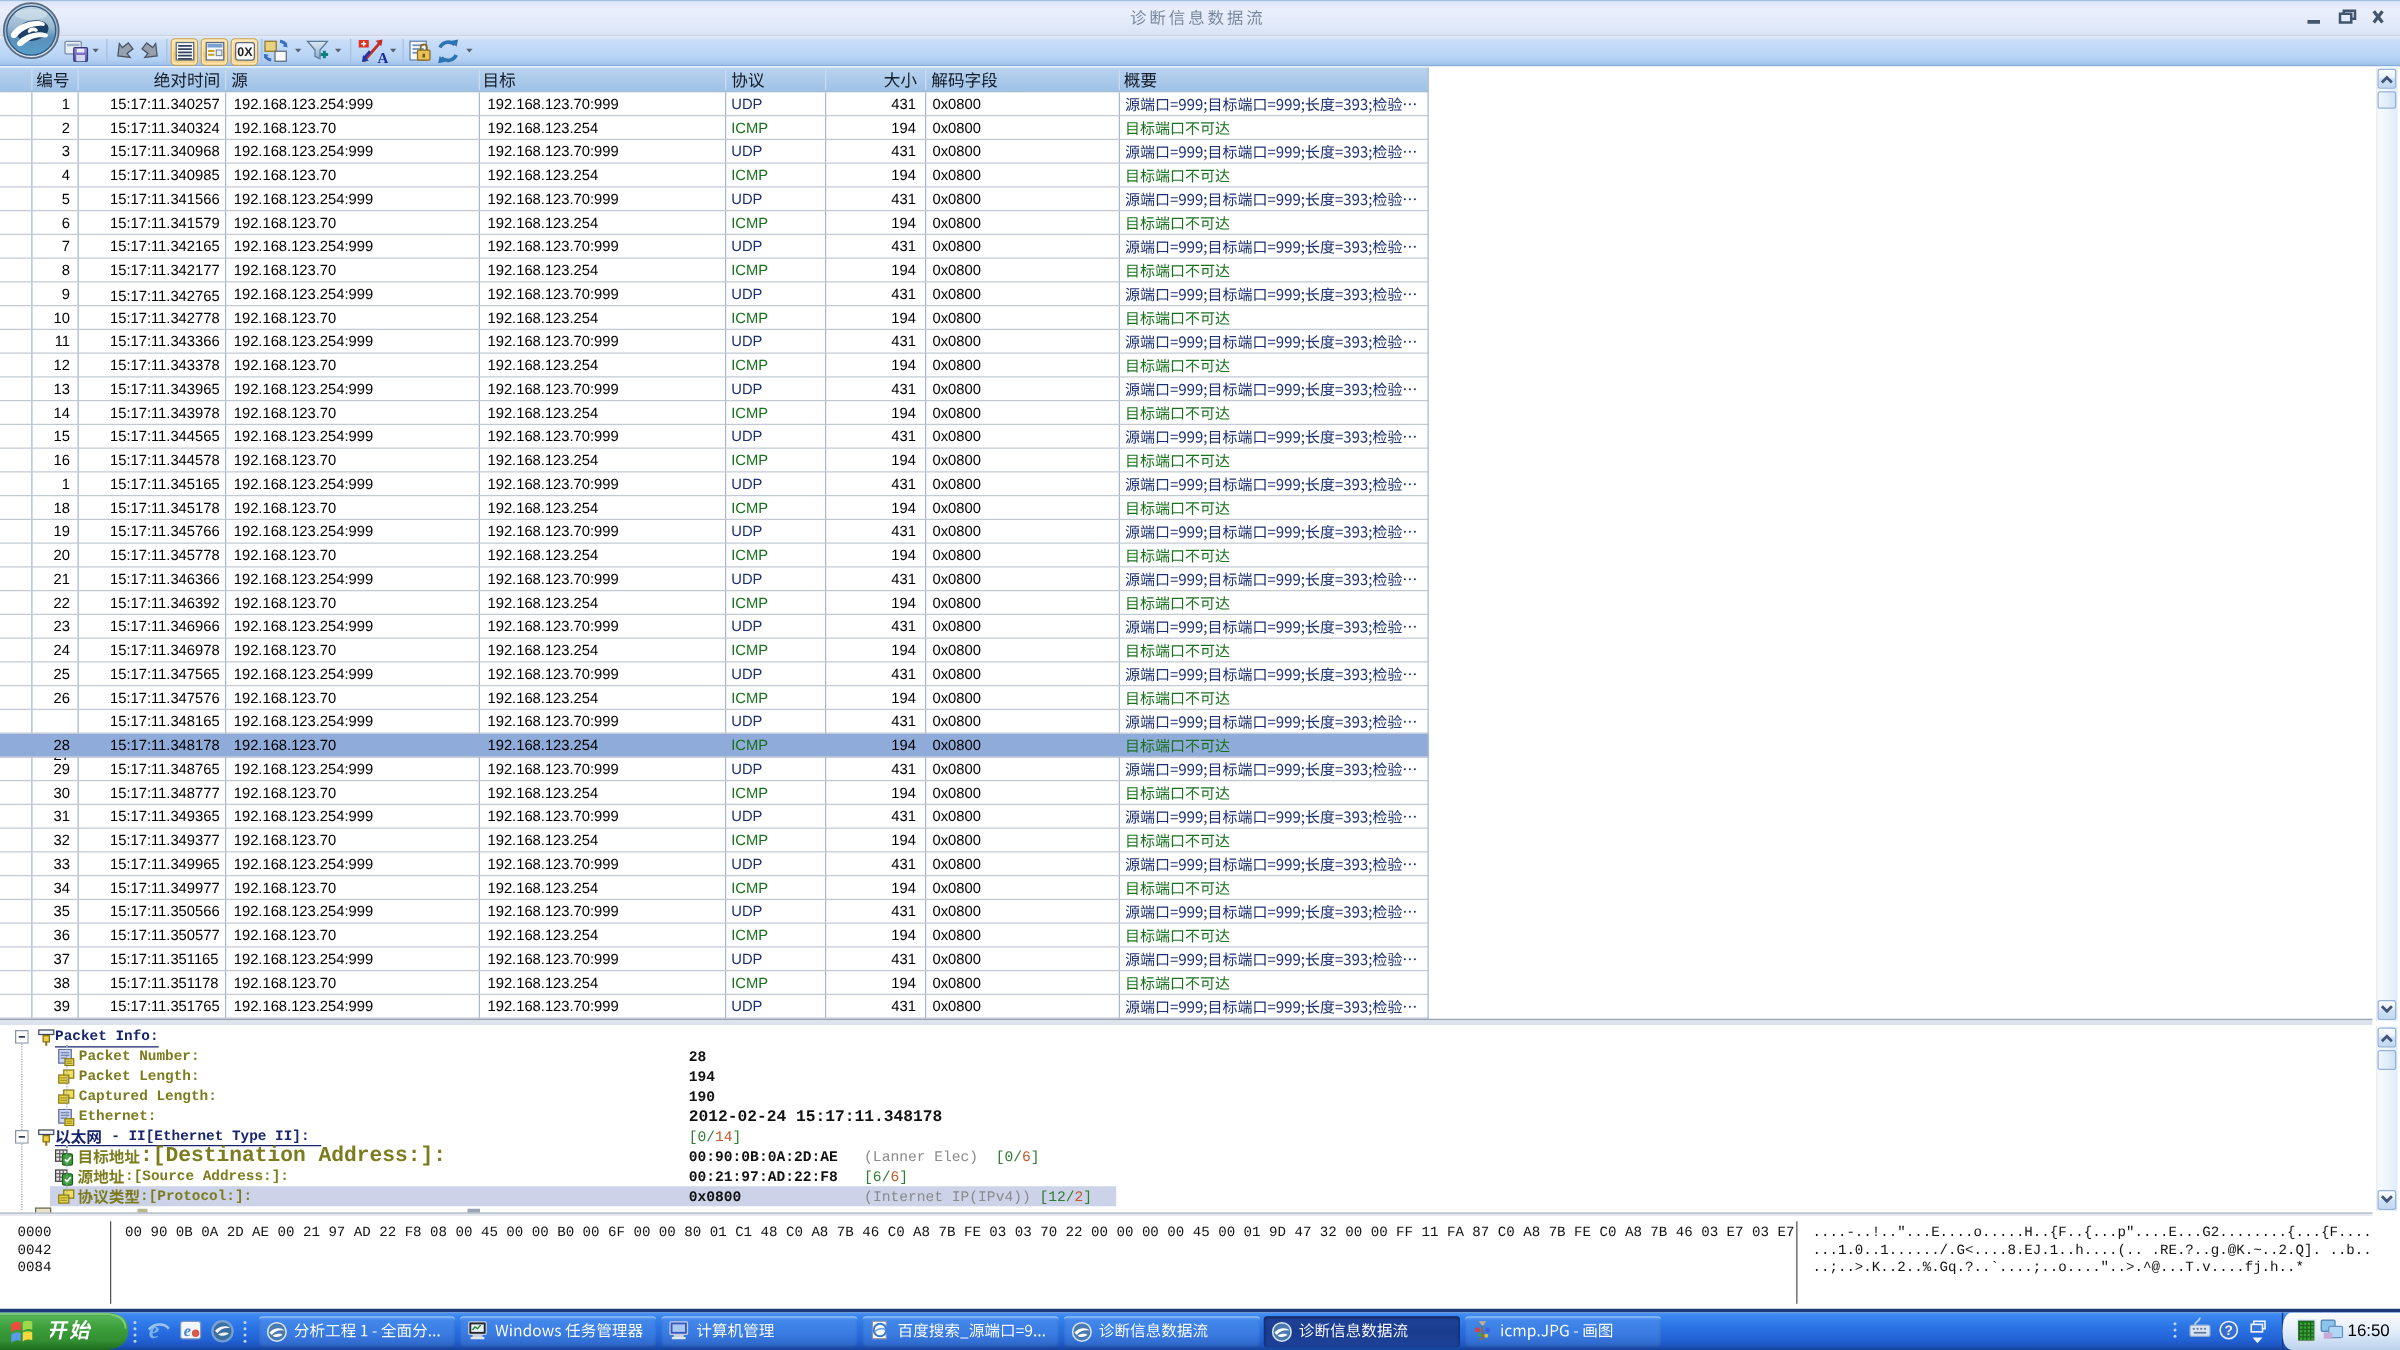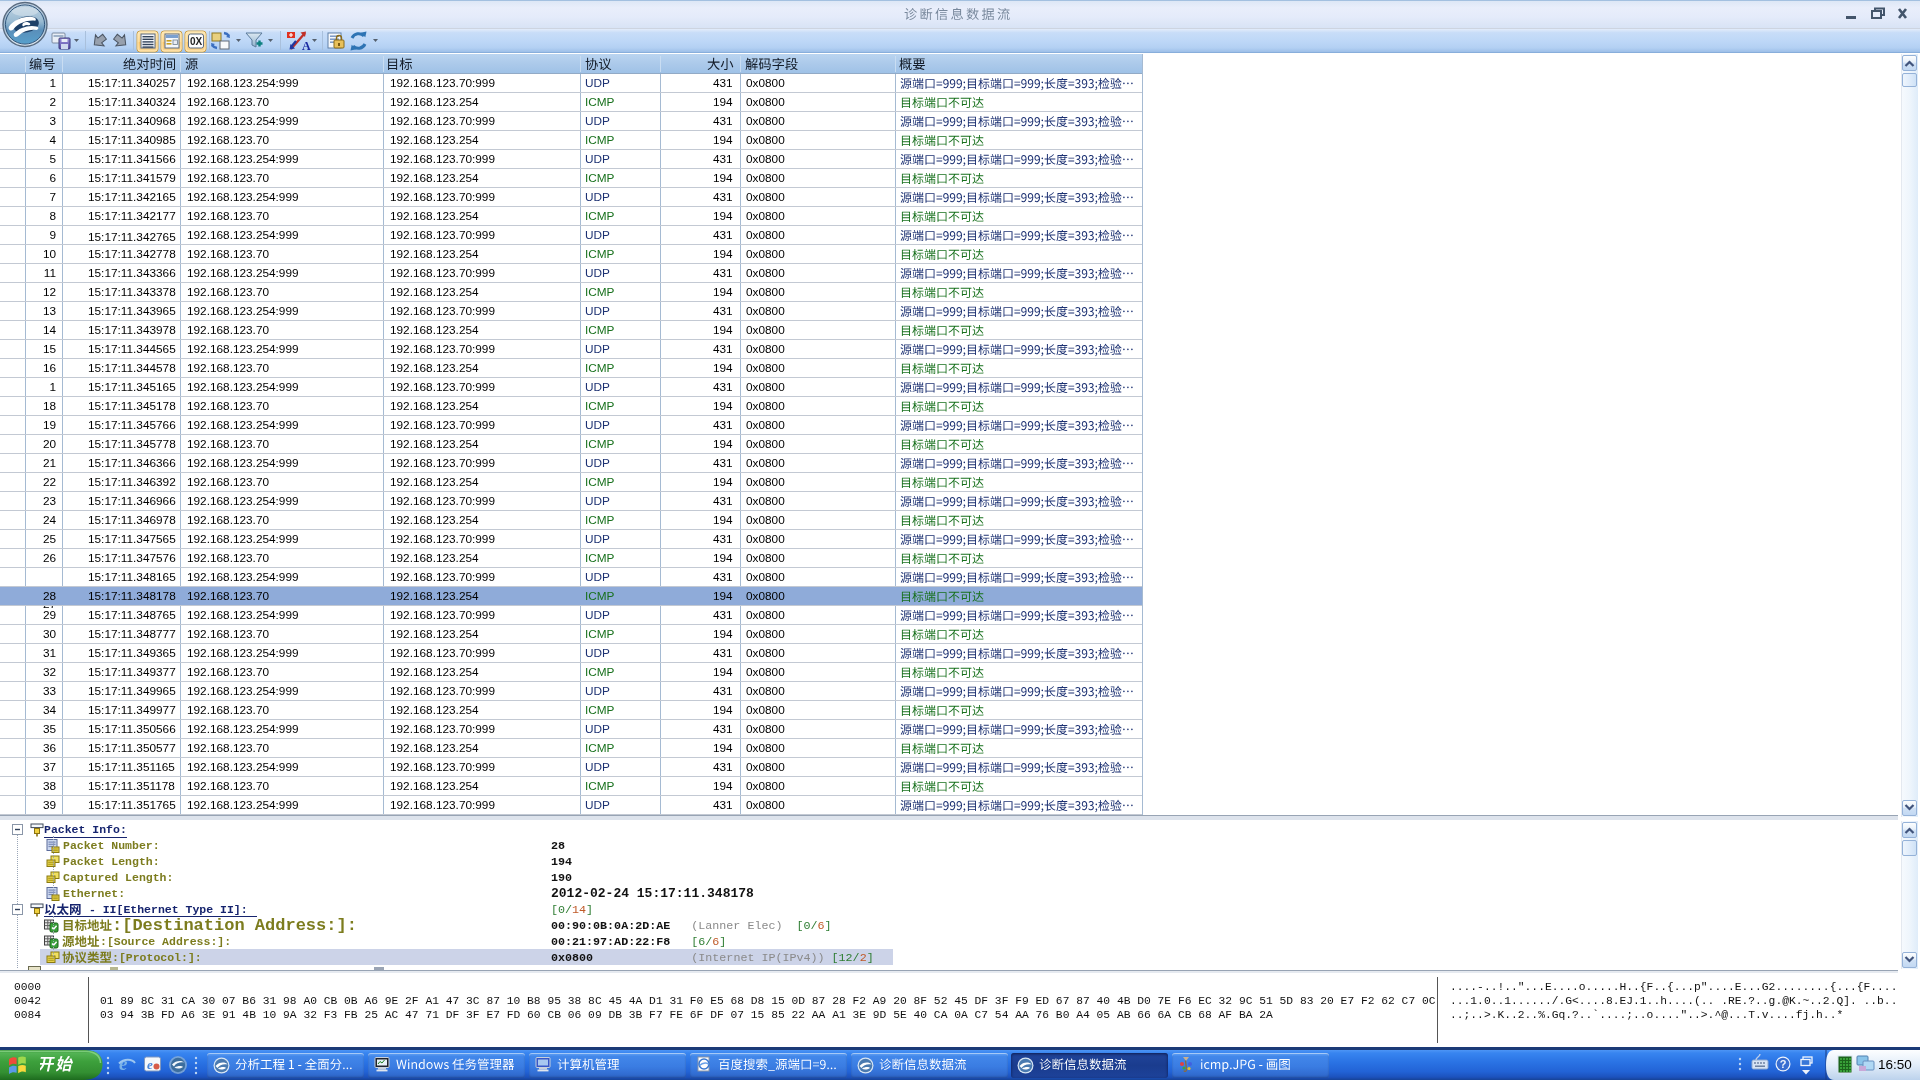--- a/index.html
+++ b/index.html
@@ -746,26 +746,25 @@
 <div class="abs" style="left:53px;top:916px;width:1px;height:42px;border-left:1px dotted #9aa6b8"></div>
 <div class="abs" style="left:0;top:964px;width:900px;height:6px;overflow:hidden">
     <div class="abs" style="left:28px;top:2px;width:13px;height:8px;background:#e8e4c8;border:1px solid #6a6a50"></div>
     <div class="abs" style="left:110px;top:3px;width:8px;height:4px;background:#b8b890"></div>
     <div class="abs" style="left:374px;top:3px;width:10px;height:4px;background:#9aa4b4"></div>
   </div>
 <div class="abs" style="left:0;top:970px;width:1898px;height:1px;background:#98a4b4"></div>
 <div class="abs" style="left:0;top:971px;width:1898px;height:2px;background:#e6eaf0"></div>
 <div id="hexpanel">
     <div class="hx" style="left:14px;top:7px">0000</div>
+    <div class="hx" style="left:100px;top:7px">00 90 0B 0A 2D AE 00 21 97 AD 22 F8 08 00 45 00 00 B0 00 6F 00 00 80 01 C1 48 C0 A8 7B 46 C0 A8 7B FE 03 03 70 22 00 00 00 00 45 00 01 9D 47 32 00 00 FF 11 FA 87 C0 A8 7B FE C0 A8 7B 46 03 E7 03 E7</div>
     <div class="hx" style="left:1450px;top:7px">....-..!.."...E....o.....H..{F..{...p"....E...G2........{...{F....</div>
     <div class="hx" style="left:14px;top:21px">0042</div>
-    <div class="hx" style="left:100px;top:21px">01 89 8C 31 CA 30 07 B6 31 98 A0 CB 0B A6 9E 2F A1 47 3C 87 10 B8 95 38 8C 45 4A D1 31 F0 E5 68 D8 15 0D 87 28 F2 A9 20 8F 52 45 DF 3F F9 ED 67 87 40 4B D0 7E F6 EC 32 9C 51 5D 83 20 E7 F2 62 C7 0C</div>
     <div class="hx" style="left:1450px;top:21px">...1.0..1....../.G&lt;....8.EJ.1..h....(.. .RE.?..g.@K.~..2.Q]. ..b..</div>
     <div class="hx" style="left:14px;top:35px">0084</div>
-    <div class="hx" style="left:100px;top:35px">03 94 3B FD A6 3E 91 4B 10 9A 32 F3 FB 25 AC 47 71 DF 3F E7 FD 60 CB 06 09 DB 3B F7 FE 6F DF 07 15 85 22 AA A1 3E 9D 5E 40 CA 0A C7 54 AA 76 B0 A4 05 AB 66 6A CB 68 AF BA 2A</div>
     <div class="hx" style="left:1450px;top:35px">..;..&gt;.K..2..%.Gq.?..`....;..o...."..&gt;.^@...T.v....fj.h..*</div>
     <div class="abs" style="left:88px;top:4px;width:1px;height:66px;background:#555"></div>
     <div class="abs" style="left:1437px;top:4px;width:1px;height:66px;background:#555"></div>
   </div>
 <div class="abs" style="left:0;top:1047px;width:1920px;height:3px;background:#1b3a77"></div>
 <div class="scroll" style="left:1901px;top:54px;height:763px"></div>
 <div class="sbtn" style="left:1902px;top:55px"></div>
 <div class="sbtn" style="left:1902px;top:800px"></div>
 <div class="sthumb" style="left:1902px;top:73px;height:14px"></div>
 <svg class="abs" style="left:1901px;top:54px" width="17" height="763" viewBox="0 0 17 763">

